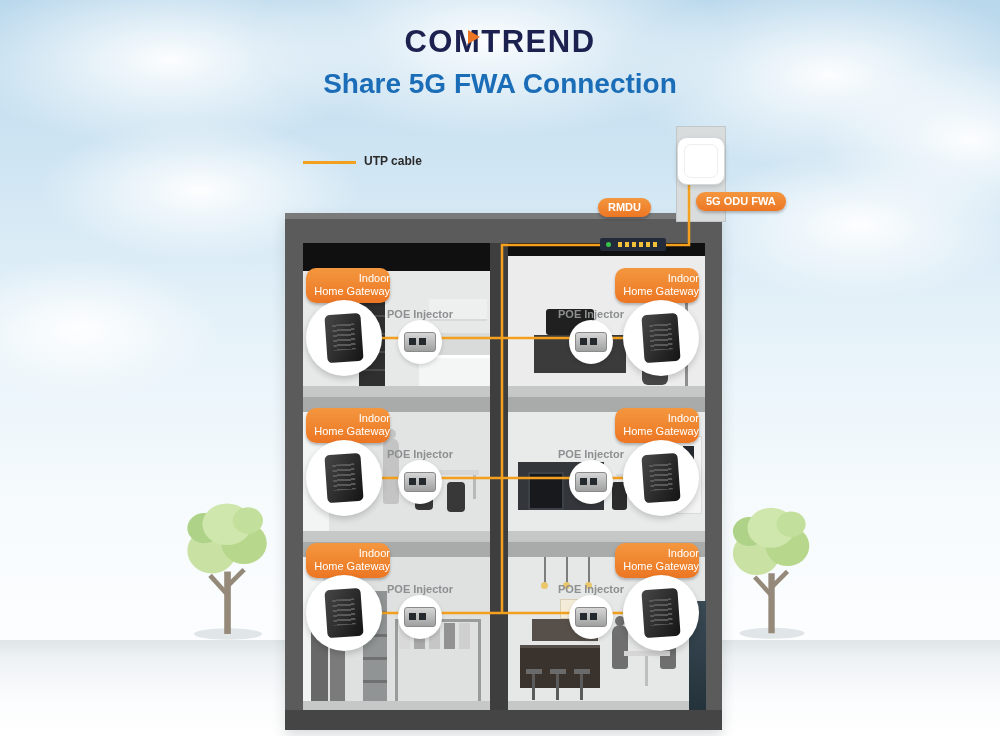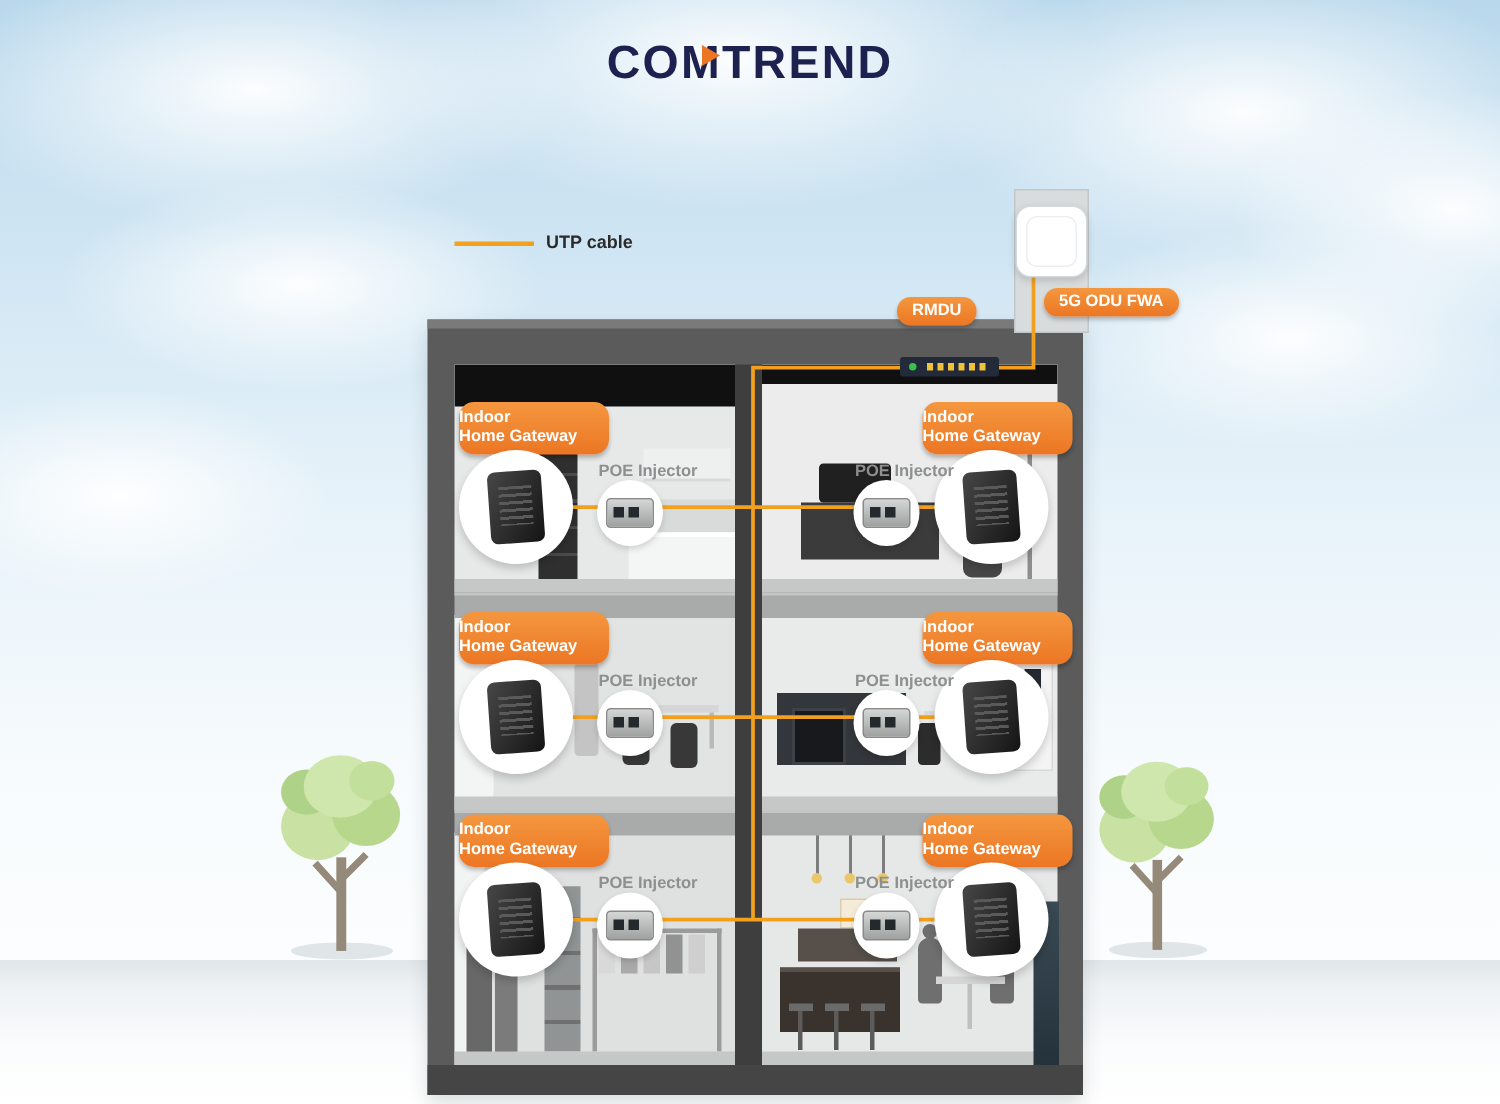--- a/index.html
+++ b/index.html
@@ -92,32 +92,32 @@
   .tag-badge{position:absolute;z-index:7;padding:3px 10px 4px;white-space:nowrap;
     background:linear-gradient(180deg,#f4973f,var(--badge-orange,#ec7623));
     border-radius:9px;color:#fff;font-weight:bold;font-size:11px;
     box-shadow:0 2px 3px rgba(0,0,0,.25);}
   .rmdu-badge{left:598px;top:198px;}
   .odu-badge{left:696px;top:192px;}
 
   .apt{position:absolute;width:200px;height:135px;z-index:6;}
   .apt.left{left:298px;} .apt.right{left:505px;}
   .apt.f1{top:268px;} .apt.f2{top:408px;} .apt.f3{top:543px;}
-  .gw-badge{position:absolute;width:100px;padding:4px 0 5px;text-align:left;
+  .gw-badge{position:absolute;width:84px;padding:4px 0 5px;text-align:right;
     background:linear-gradient(180deg,#f4973f,var(--badge-orange,#ec7623));
-    border-radius:10px;color:#fff;font-weight:bold;font-size:11px;line-height:13px;
+    border-radius:10px;color:#fff;font-weight:normal;font-size:11px;line-height:13px;
     box-shadow:0 2px 3px rgba(0,0,0,.25);}
   .gw-badge span{display:block;}
   .gw-circle{position:absolute;width:76px;height:76px;border-radius:50%;background:#fff;
     box-shadow:0 3px 6px rgba(0,0,0,.18);}
   .gw-unit{position:absolute;left:20px;top:14px;width:36px;height:48px;border-radius:5px;
     background:linear-gradient(120deg,#474747,#141414);transform:rotate(-4deg);}
   .gw-unit::after{content:"";position:absolute;left:7px;right:7px;top:10px;height:26px;
     background:repeating-linear-gradient(180deg,#5a5a5a 0 2px,transparent 2px 5px);}
-  .poe-label{position:absolute;width:90px;text-align:right;font-size:11px;font-weight:bold;
+  .poe-label{position:absolute;width:90px;text-align:center;font-size:11px;font-weight:bold;
     color:#8d8f90;}
   .poe-circle{position:absolute;width:44px;height:44px;border-radius:50%;background:#fff;
     box-shadow:0 2px 4px rgba(0,0,0,.15);}
   .poe-unit{position:absolute;left:6px;top:12px;width:30px;height:18px;border-radius:3px;
     background:linear-gradient(#d6d6d6,#9fa0a0);border:1px solid #8a8a8a;}
   .poe-unit .port{position:absolute;top:5px;width:7px;height:7px;background:#24292e;}
   .poe-unit .p1{left:4px;} .poe-unit .p2{left:14px;}
 
   .apt.left .gw-badge{left:8px;top:0;}
   .apt.left .gw-circle{left:8px;top:32px;}
@@ -163,20 +163,21 @@
     <ellipse cx="72" cy="58" rx="24" ry="22" fill="#b7d88c"></ellipse>
     <ellipse cx="30" cy="42" rx="18" ry="16" fill="#aed287"></ellipse>
     <ellipse cx="54" cy="38" rx="26" ry="22" fill="#cfe6ad"></ellipse>
     <ellipse cx="76" cy="34" rx="16" ry="14" fill="#c2df9c"></ellipse>
   </svg>
 
   <div class="logo-row">
     <div class="logo"><span>COM</span><span class="t-wrap"><span>T</span></span><span>REND</span></div>
   </div>
   <div class="title">
+    <div>Share 5G FWA Connection</div>
   </div>
 
   <div class="legend-line"></div>
   <div class="legend-label">UTP cable</div>
 
   <div class="building">
     <div class="roofline"></div>
 
     <div class="room room-tl">
       <div class="void"></div>

